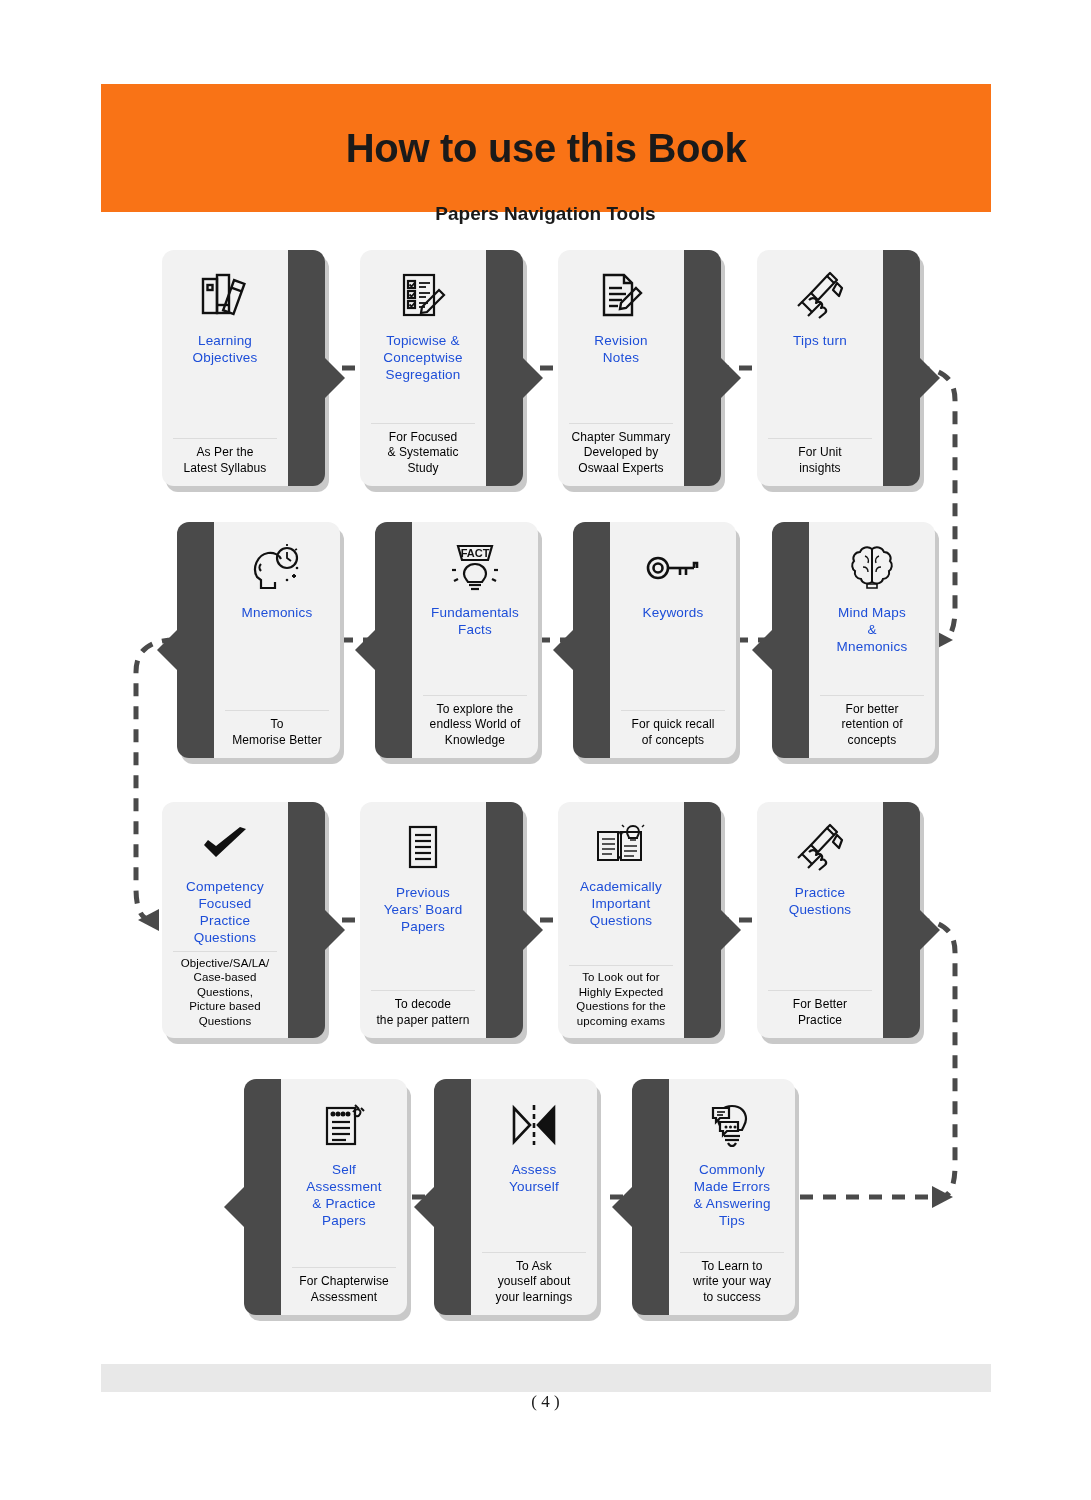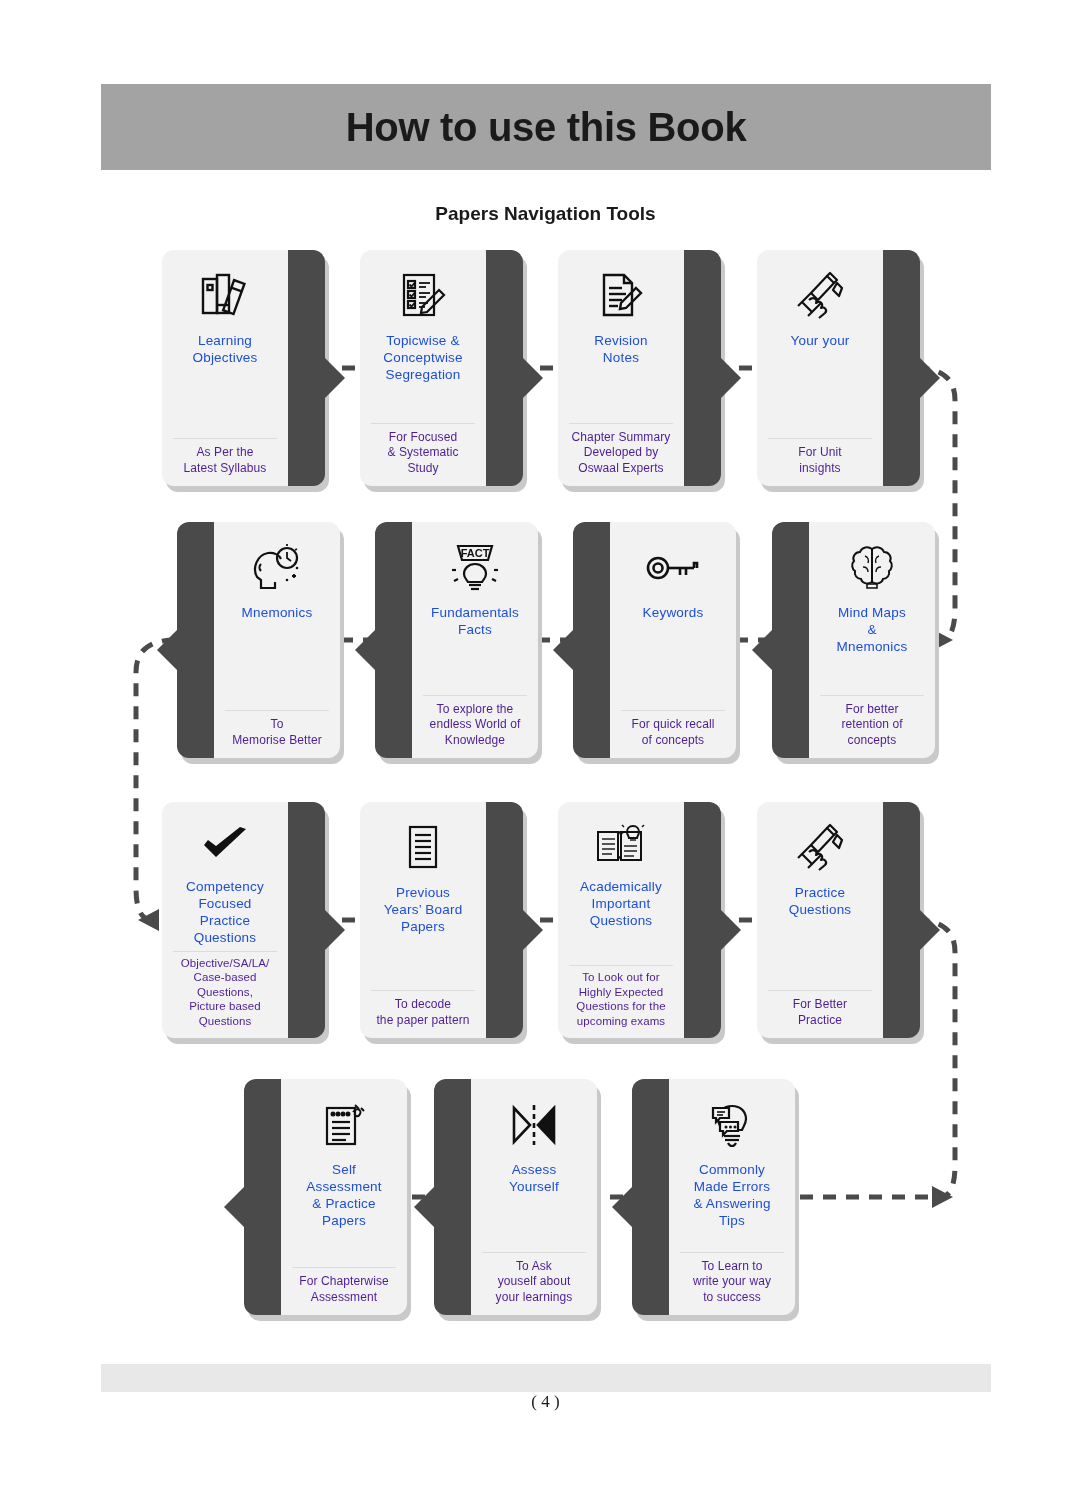--- a/index.html
+++ b/index.html
@@ -7,22 +7,22 @@
     width: 1091px; height: 1500px;
     background: #ffffff;
     font-family: "Liberation Sans", "DejaVu Sans", sans-serif;
     overflow: hidden;
   }
   .page { position: relative; width: 1091px; height: 1500px; background: #fff; }
 
   
   .header-bar {
     position: absolute; left: 101px; top: 84px;
-    width: 890px; height: 86px;
-    background: #a3a3a3;
+    width: 890px; height: 128px;
+    background: #f97316;
     display: flex; align-items: center; justify-content: center;
   }
   .header-title {
     font-size: 40px; font-weight: bold; color: #1a1a1a;
     letter-spacing: -0.3px;
   }
   .subtitle {
     position: absolute; left: 0; top: 203px; width: 1091px;
     text-align: center; font-size: 19px; font-weight: bold; color: #1a1a1a;
   }
@@ -83,21 +83,21 @@
   .card-title {
     font-size: 13.5px; line-height: 17px; color: #1d4ed8;
     text-align: center; font-weight: normal; letter-spacing: 0.2px;
     flex: 0 0 auto;
   }
   .card-divider {
     width: 104px; height: 1px; background: #dcdcdc;
     margin: 7px 0 6px 0;
   }
   .card-sub {
-    font-size: 12px; line-height: 15.5px; color: #4c1d95;
+    font-size: 12px; line-height: 15.5px; color: #000000;
     text-align: center; letter-spacing: 0.1px;
   }
   
   .card.dense .card-sub { font-size: 11.5px; line-height: 14.5px; }
   .card.dense .card-divider { margin: 4px 0 4px 0; }
   .card.dense .icon-wrap { height: 58px; }
 
   
   .card .spacer { flex: 1 1 auto; }
 
@@ -251,21 +251,21 @@
             <path d="M34 6 l7 7 l-16 17 l-7 -7 z"></path>
             <path d="M34 6 l3 -3 l7 7 l-3 3"></path>
             <path d="M44 13 l5 5 l-3 8 l-6 -6 z"></path>
             <path d="M18 23 l-9 9 l10 10 l9 -9"></path>
             <path d="M16 30 c4 -4 9 -1 7 3 c4 -3 8 1 5 5 c3 -2 7 2 4 5 l-6 5"></path>
             <line x1="9" y1="32" x2="5" y2="36"></line>
               <line x1="19" y1="42" x2="15" y2="46"></line>
           </g>
         </svg>
       </div>
-      <div class="card-title">Your your</div>
+      <div class="card-title">Tips turn</div>
       <div class="spacer"></div>
       <div class="card-divider"></div>
       <div class="card-sub">For Unit<br>insights</div>
     </div>
   </div>
 
   <div class="card bar-left" style="left:177px; top:522px;">
     <div class="shadow"></div>
     <div class="darkbar"></div>
     <div class="notch"></div>

